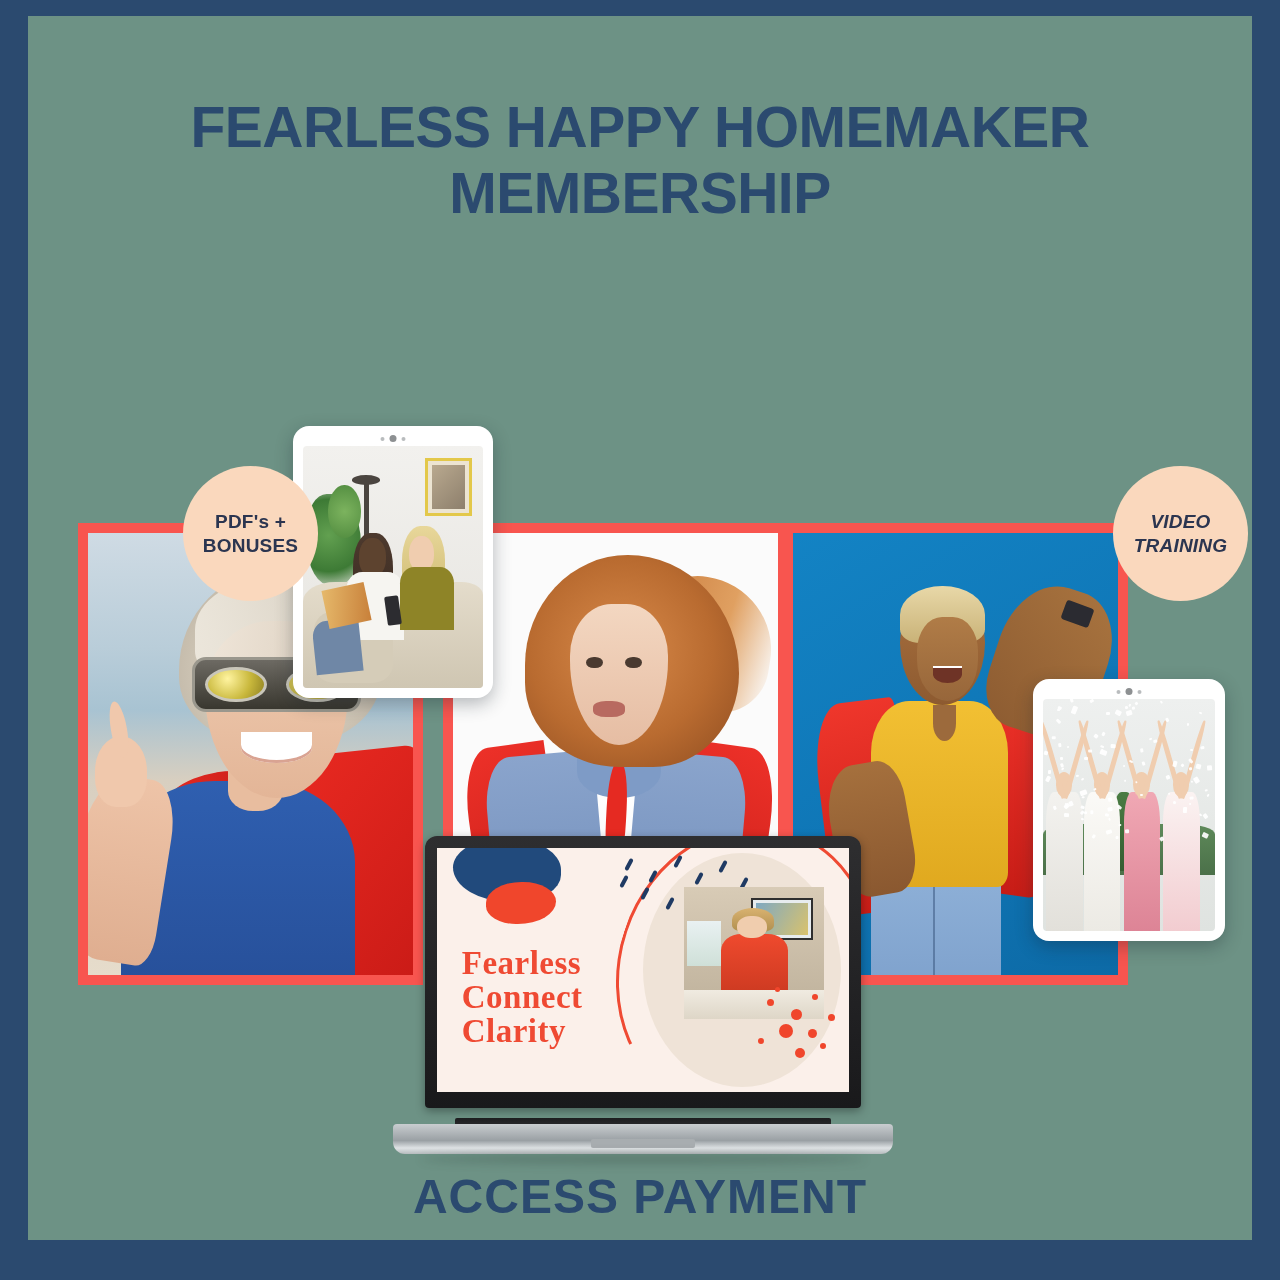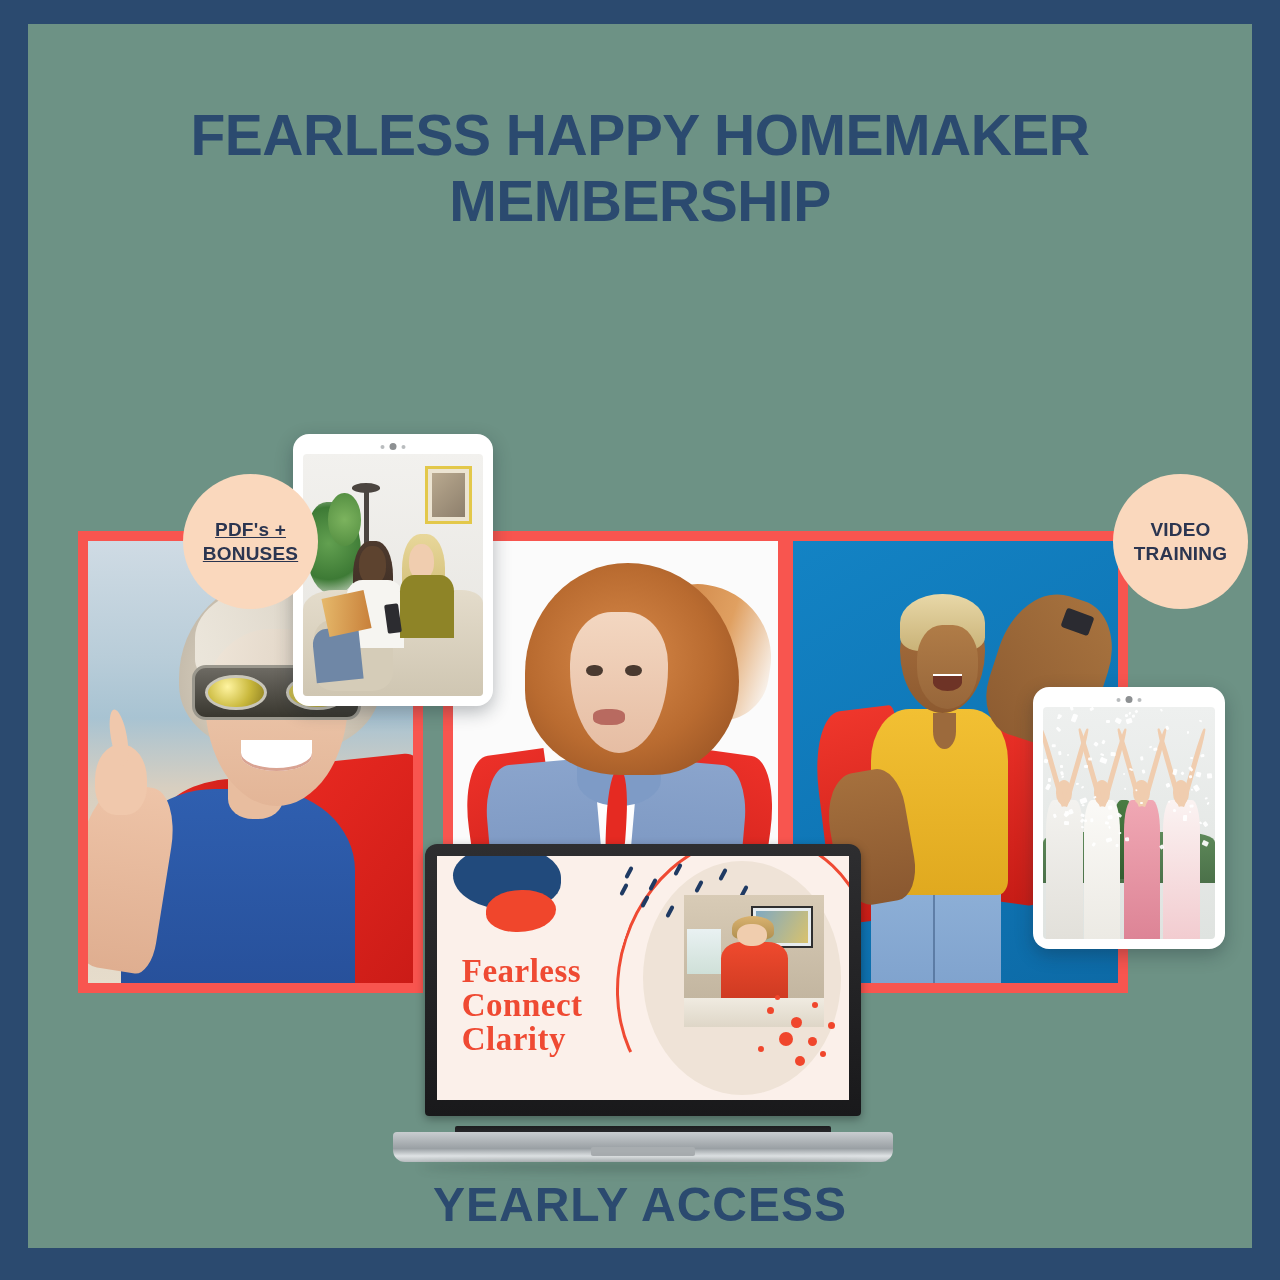--- a/index.html
+++ b/index.html
@@ -6,21 +6,21 @@
   body {
     width:1280px; height:1280px; overflow:hidden;
     background:#2b4a6f;
     font-family:"Liberation Sans", sans-serif;
   }
   #poster {
     position:absolute; left:0; top:0; width:1280px; height:1280px;
     background:#2b4a6f;
   }
   #canvas {
-    position:absolute; left:28px; top:24px;
+    position:absolute; left:28px; top:16px;
     width:1224px; height:1224px;
     background:#6d9285;
     overflow:hidden;
     padding-left:32px;
   }
 
   
   #headline {
     position:absolute; left:60px; top:78px; width:1104px;
     text-align:center;
@@ -243,23 +243,23 @@
   
   .badge {
     position:absolute; border-radius:50%;
     background:#fad8bd;
     display:flex; align-items:center; justify-content:center;
     text-align:center; color:#2b3550;
     font-size:19px; font-weight:600; line-height:1.22;
     letter-spacing:.2px;
     padding:6px;
   }
-  #badge-pdf       { left:155px; top:450px;  width:135px; height:135px;text-decoration:underline; }
+  #badge-pdf       { left:155px; top:450px;  width:135px; height:135px; }
   #badge-community { left:625px; top:460px;  width:152px; height:152px; }
-  #badge-video     { left:1085px; top:450px; width:135px; height:135px; }
+  #badge-video     { left:1085px; top:450px; width:135px; height:135px;font-style:italic; }
   #badge-monthly   { left:703px; top:700px;  width:140px; height:140px; }
   #badge-workbooks { left:180px; top:892px;  width:135px; height:135px; }
   #badge-group     { left:965px; top:908px;  width:155px; height:155px; }
 
   
   #laptop { position:absolute; left:365px; top:820px; width:500px; height:340px; }
   .lt-lid {
     position:absolute; left:32px; top:0; width:436px; height:272px;
     background:linear-gradient(#2e2e30,#19191b);
     border-radius:12px 12px 4px 4px;
@@ -609,16 +609,16 @@
             <div>Clarity</div>
           </div>
         </div>
       </div>
       <div class="lt-kbd"></div>
       <div class="lt-base"></div>
       <div class="lt-trackpad"></div>
       <div class="lt-foot"></div>
     </div>
 
-    <div id="footer">YEARLY  ACCESS</div>
+    <div id="footer">ACCESS  PAYMENT</div>
 
   </div>
 </div>
 
 </body></html>

